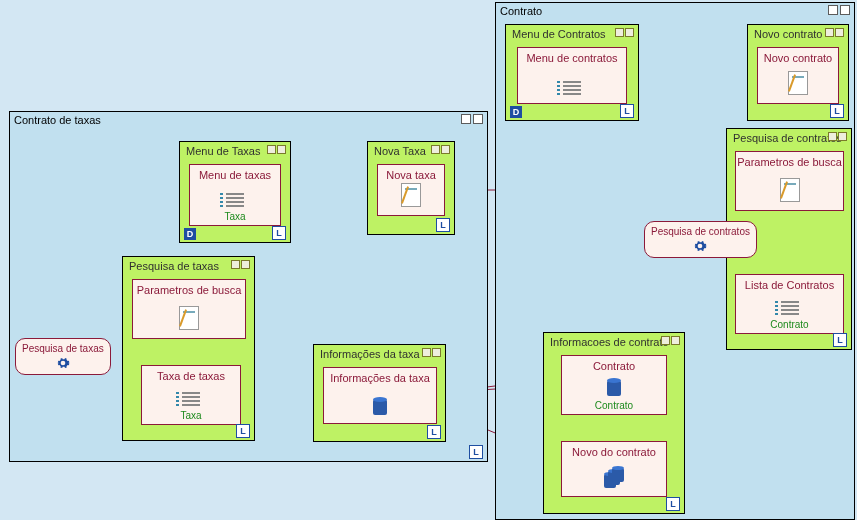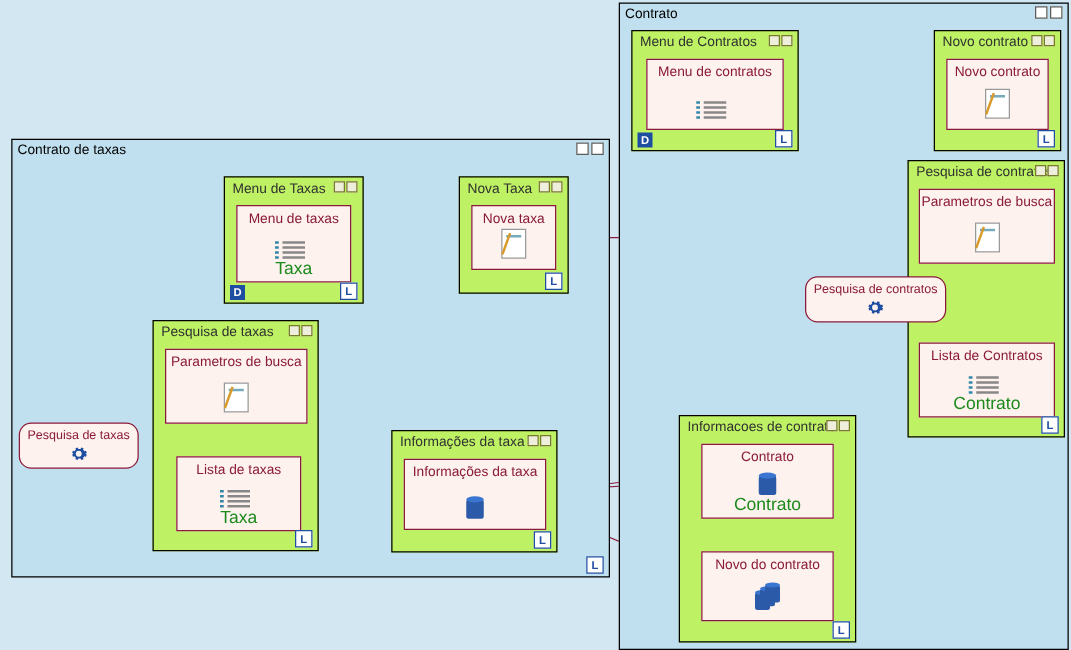--- a/index.html
+++ b/index.html
@@ -7,21 +7,21 @@
   .region{position:absolute;background:#c1e0ef;border:1px solid #000}
   .region-title{position:absolute;top:2px;left:4px;font-size:11px;white-space:nowrap}
   .region-tool{position:absolute;top:2px;right:4px;display:flex;gap:2px}
   .sq{width:8px;height:8px;border:1px solid #5c5c5c;background:#fff}
   .node{position:absolute;background:#bef264;border:1px solid #000}
   .node-title{position:absolute;top:3px;left:6px;font-size:11px;color:#303030;white-space:nowrap}
   .node-tool{position:absolute;top:3px;right:4px;display:flex;gap:1px}
   .nsq{width:7px;height:7px;border:1px solid #7a7a2b;background:#eed}
   .inner{position:absolute;background:#fdf2ed;border:1px solid #8b1a3a}
   .inner-label{position:absolute;top:4px;width:100%;text-align:center;color:#8b1a3a;font-size:11px;white-space:nowrap}
-  .inner-footer{position:absolute;bottom:3px;width:100%;text-align:center;color:#1d8a1d;font-size:14px}
+  .inner-footer{position:absolute;bottom:3px;width:100%;text-align:center;color:#1d8a1d;font-size:10px}
   .icon{position:absolute;left:50%;transform:translateX(-50%);bottom:18px}
   .icon.nobottom{bottom:8px}
   svg.connectors{position:absolute;top:0;left:0;pointer-events:none}
   .action-node{position:absolute;background:#fdf2ed;border:1px solid #8b1a3a;border-radius:10px;padding:4px 6px;display:flex;flex-direction:column;align-items:center;gap:2px}
   .action-label{color:#8b1a3a;font-size:10px;white-space:nowrap}
   .badge{position:absolute;bottom:2px;width:12px;height:12px;font-size:9px;font-weight:bold;text-align:center;line-height:12px}
   .badge.D{left:4px;background:#1e4ea1;color:#fff}
   .badge.L{right:4px;background:#fff;color:#1e4ea1;border:1px solid #1e4ea1}
   
   .ic-list{display:flex;flex-direction:column;gap:2px}
@@ -139,21 +139,21 @@
         <i class="nsq"></i>
         <i class="nsq"></i>
       </span>
   <div class="inner" style="left:9px;top:22px;width:112px;height:58px">
     <div class="inner-label">Parametros de busca</div>
     <div class="icon nobottom">
           <div class="ic-form"></div>
         </div>
   </div>
   <div class="inner" style="left:18px;top:108px;width:98px;height:58px">
-    <div class="inner-label">Lista de taxas</div>
+    <div class="inner-label">Taxa de taxas</div>
     <div class="icon">
           <div class="ic-list">
             <span></span>
             <span></span>
             <span></span>
             <span></span>
           </div>
         </div>
     <div class="inner-footer">Taxa</div>
   </div>

